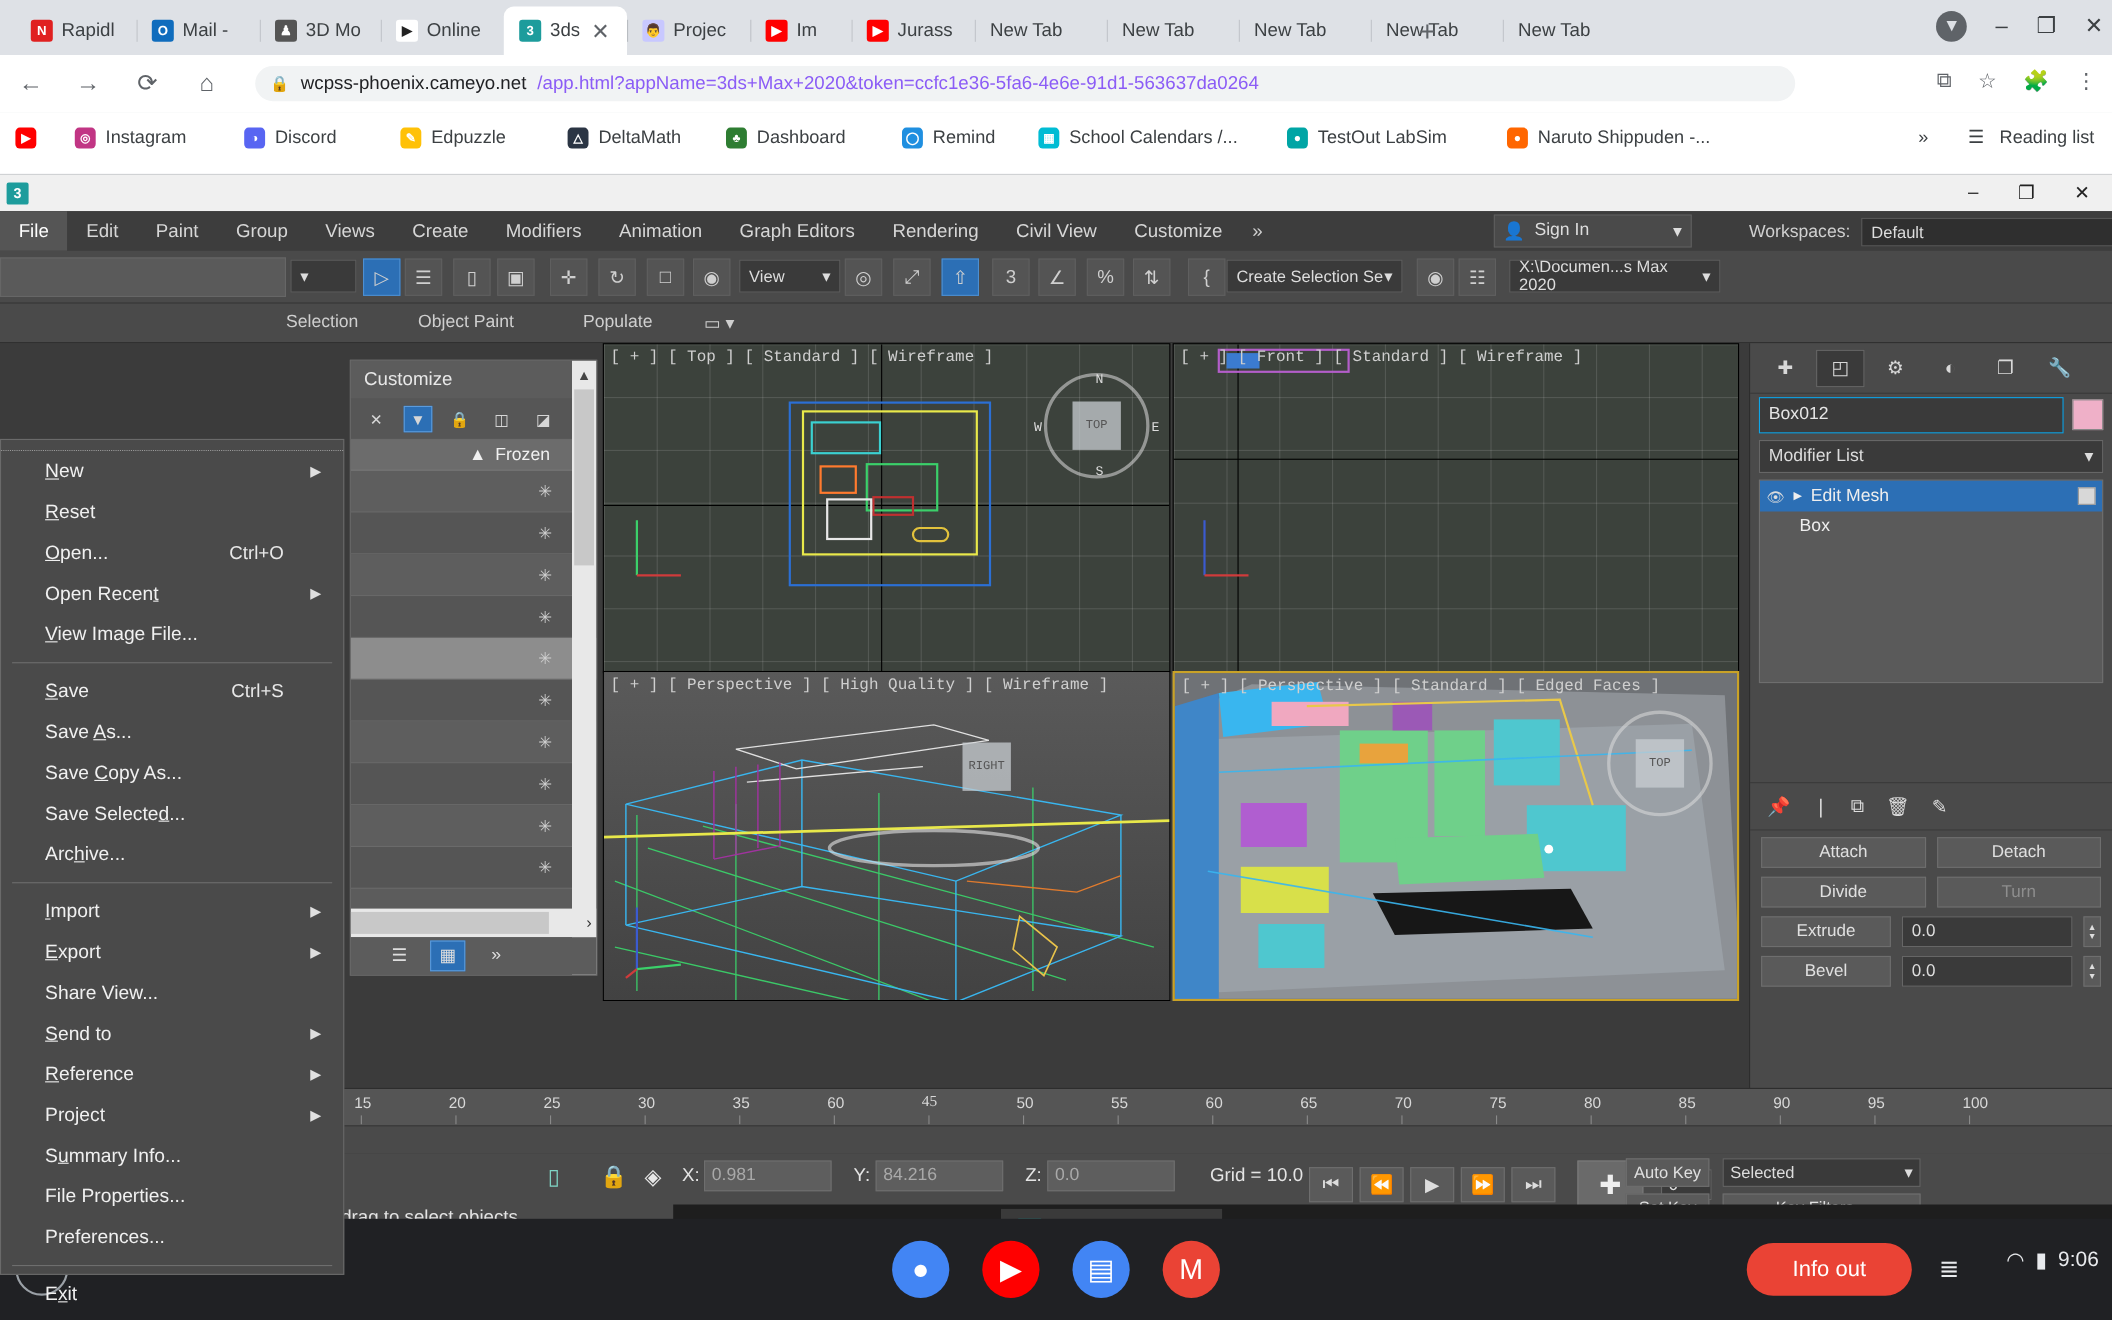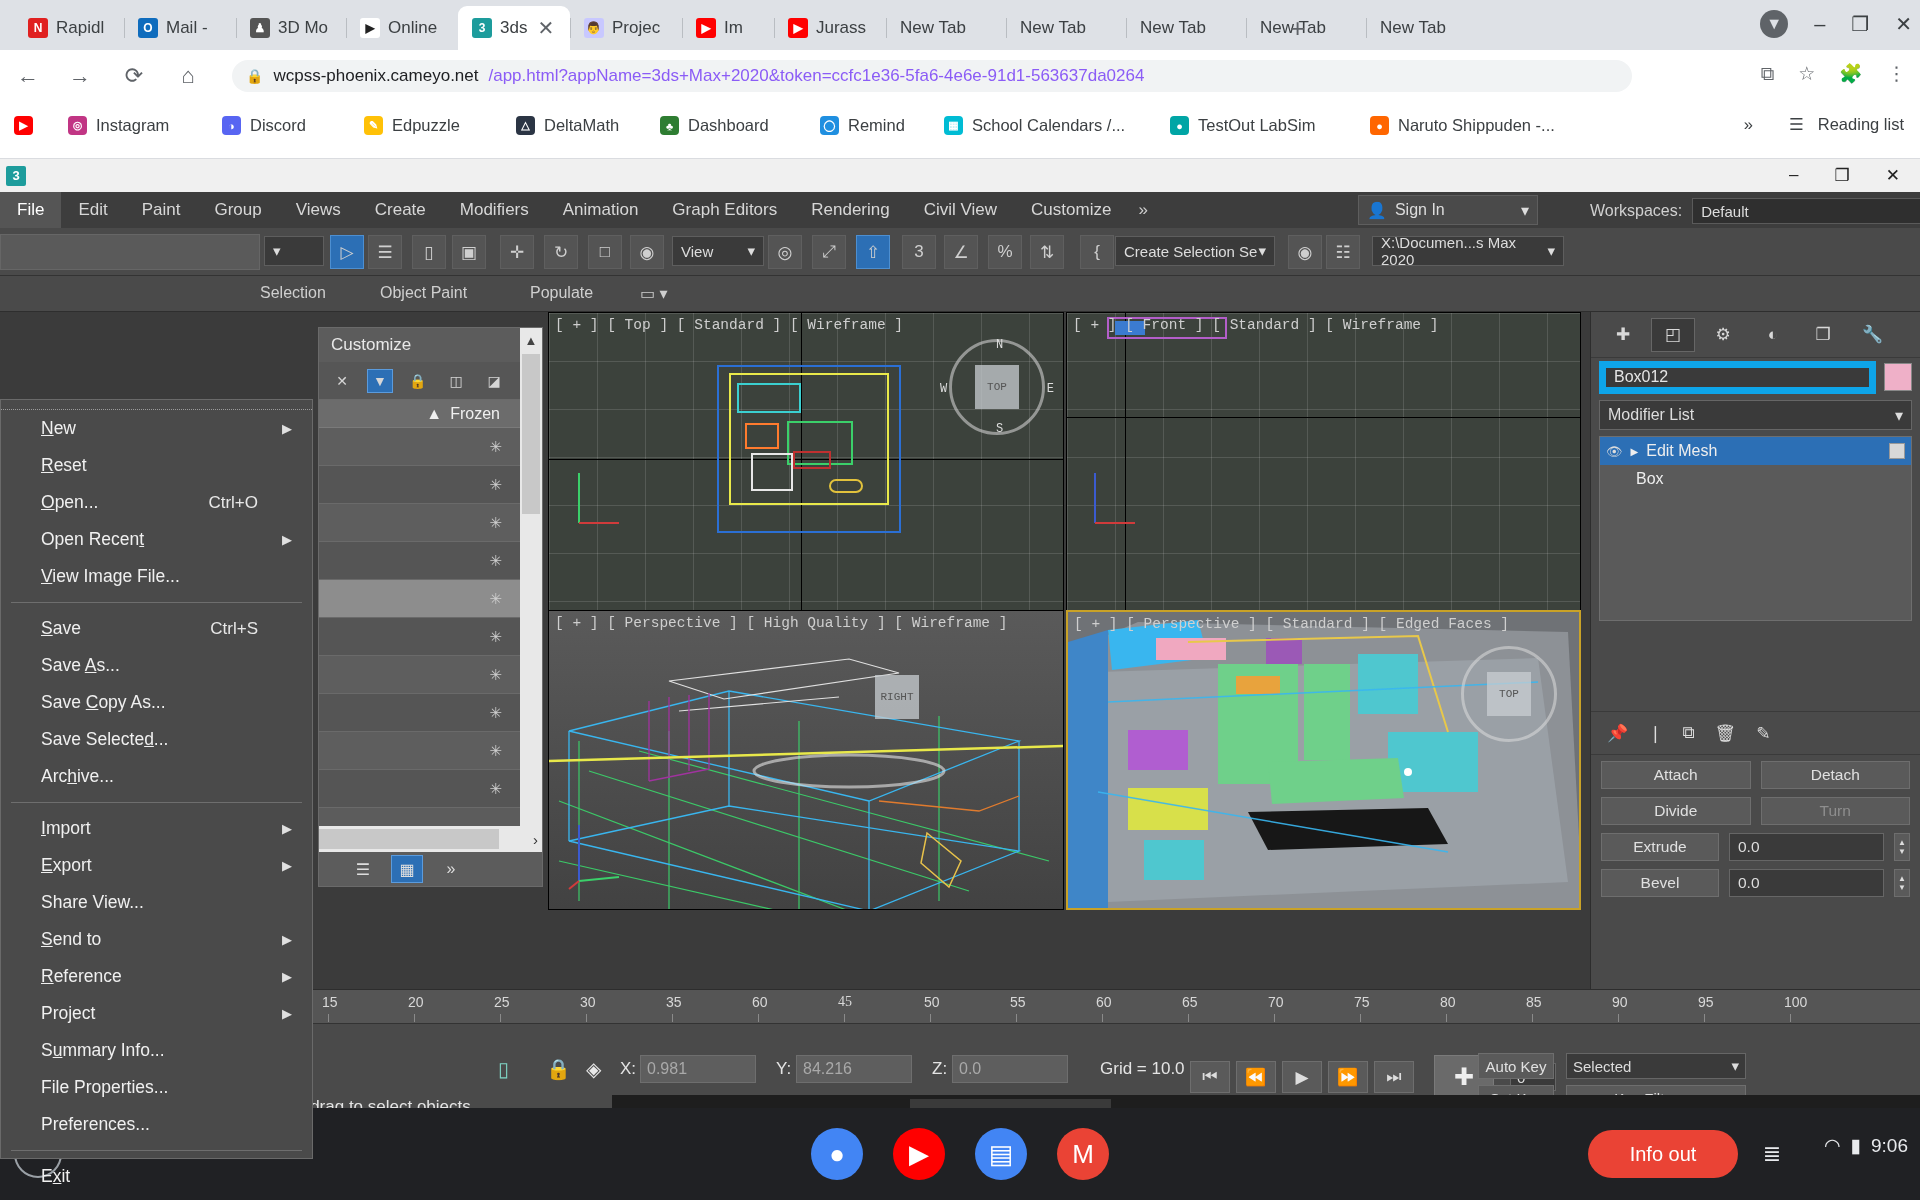--- a/index.html
+++ b/index.html
@@ -117,21 +117,21 @@
   .vcube .face { width:44px; height:44px; background:rgba(200,205,210,.75); display:flex; align-items:center; justify-content:center; font-family:"Liberation Mono",monospace; font-size:11px; color:#555; }
   .vcube .n,.vcube .s,.vcube .e,.vcube .w { position:absolute; font-family:"Liberation Mono",monospace; font-size:12px; color:#ddd;}
   .vcube .n{top:-4px;left:44px}.vcube .s{bottom:-4px;left:44px}.vcube .e{right:-12px;top:40px}.vcube .w{left:-12px;top:40px}
 
   
   .cmdp { position:absolute; right:0; top:0; width:330px; bottom:0; background:#4a4a4a; border-left:1px solid #2d2d2d; }
   .cmdtabs { height:46px; display:flex; align-items:center; gap:6px; padding:0 10px; border-bottom:1px solid #3a3a3a; }
   .cmdtabs .ct { width:44px; height:34px; display:flex; align-items:center; justify-content:center; color:#d8d8d8; font-size:17px; }
   .cmdtabs .ct.on { background:#3a3a3a; border:1px solid #666; }
   .namerow { height:38px; display:flex; align-items:center; gap:8px; padding:0 8px; }
-  .namefield { flex:1; height:33px; background:#3a3a3a; border:7px solid #0ea5e9; display:flex; align-items:center; padding:0 8px; font-size:16px; color:#e5e5e5; }
+  .namefield { flex:1; height:33px; background:#3a3a3a; border:1px solid #0ea5e9; display:flex; align-items:center; padding:0 8px; font-size:16px; color:#e5e5e5; }
   .swatch { width:28px; height:28px; background:#efb0c8; border:1px solid #888; }
   .modlist { height:30px; margin:4px 8px; background:#3a3a3a; border:1px solid #666; display:flex; align-items:center; justify-content:space-between; padding:0 8px; font-size:16px; color:#ddd; }
   .stack { margin:6px 8px; height:185px; background:#5a5a5a; border:1px solid #6e6e6e; }
   .stackrow { height:28px; display:flex; align-items:center; gap:8px; padding:0 6px; font-size:16px; color:#eee; }
   .stackrow.sel { background:#2c6fb5; }
   .stackrow .eye { font-size:13px; color:#ddd; }
   .stackrow .chk { margin-left:auto; width:16px; height:16px; background:#d8d8d8; border:1px solid #999; }
   .stacktools { height:44px; display:flex; align-items:center; gap:20px; padding:0 16px; border-top:1px solid #3a3a3a; border-bottom:1px solid #3a3a3a; color:#ddd; font-size:17px; margin-top:90px;}
   .rollout { padding:6px 10px; }
   .btn2 { display:flex; gap:10px; margin-bottom:8px; }

